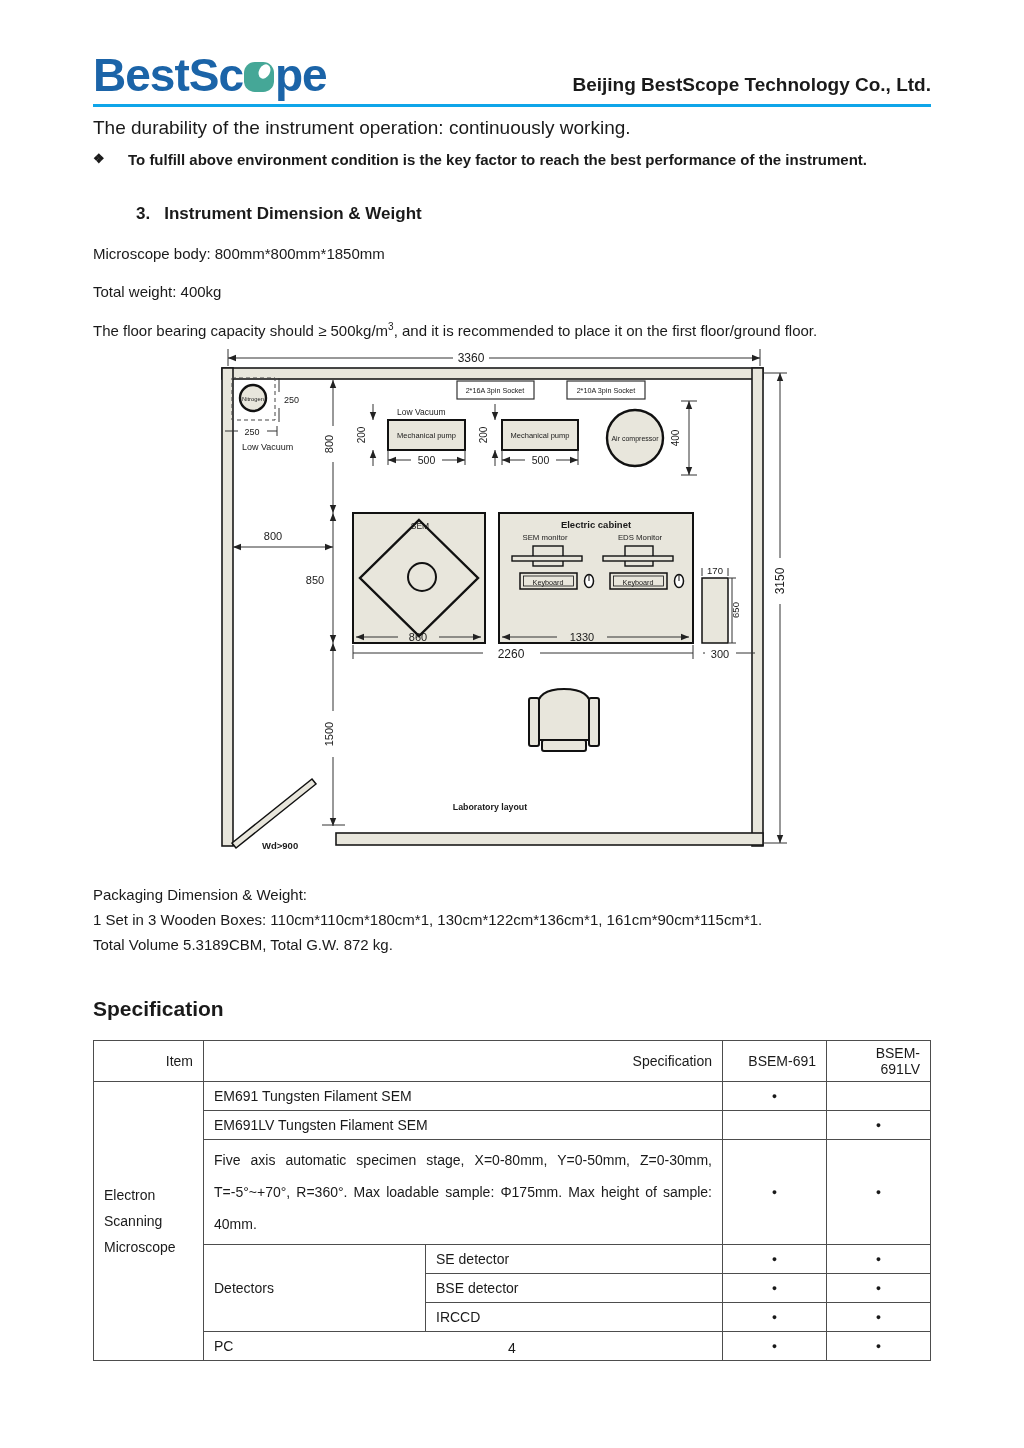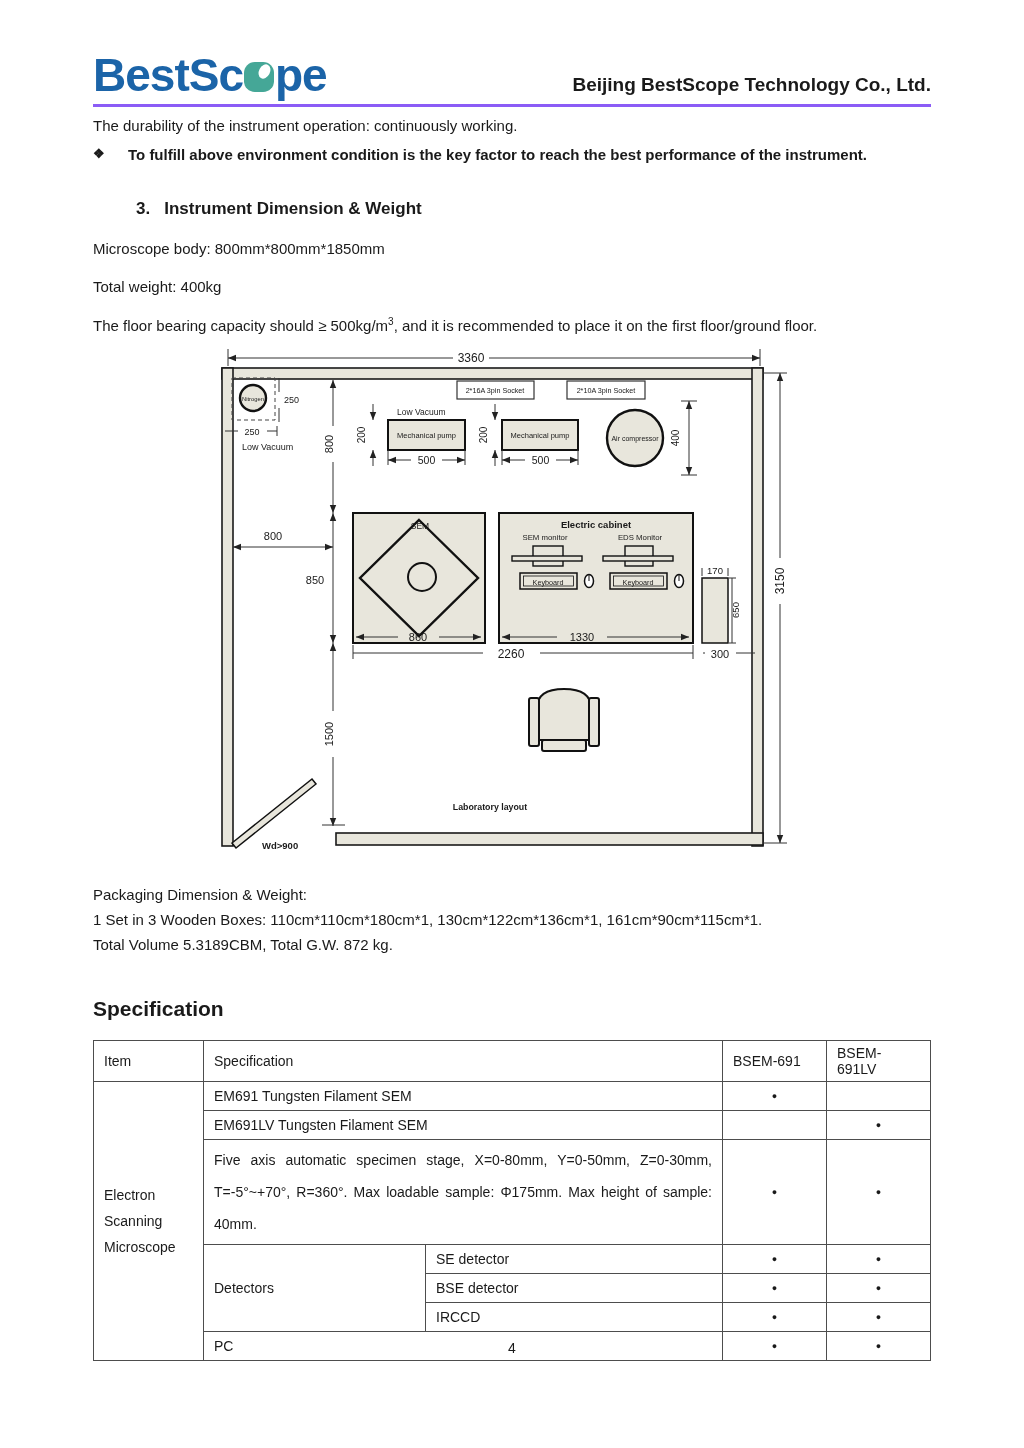--- a/index.html
+++ b/index.html
@@ -3,29 +3,29 @@
 <meta charset="utf-8">
 <style>
   * { margin:0; padding:0; box-sizing:border-box; }
   body { background:#888; font-family:"Liberation Sans", sans-serif; }
   .page { position:relative; width:1024px; height:1448px; margin:0 auto; background:#fff;
           color:#1a1a1a; overflow:hidden; }
   .content { padding:0 93px; }
 
   
   .hdr { display:flex; justify-content:space-between; align-items:flex-end;
-         padding-top:52px; padding-bottom:6px; border-bottom:3px solid #8b5cf6; }
+         padding-top:52px; padding-bottom:6px; border-bottom:3px solid #0ea5e9; }
   .logo { font-size:46px; font-weight:bold; color:#1b64a8; letter-spacing:-1px; line-height:1; }
   .logo .o-glyph { display:inline-block; width:30px; height:30px; background:#45a797;
          border-radius:36%; position:relative; top:1px; margin:0 1px; }
   .logo .o-glyph::after { content:""; position:absolute; width:11px; height:15px; background:#fff;
          border-radius:50%; right:4px; top:2px; transform:rotate(28deg); }
   .company { font-size:19px; font-weight:bold; padding-bottom:2px; }
 
-  .p1 { margin-top:10px; font-size:15px; }
+  .p1 { margin-top:10px; font-size:19px; }
   .bullet-line { margin-top:12px; font-size:15px; font-weight:bold; display:flex; }
   .bullet-line .glyph { width:35px; font-size:13px; }
 
   .sec3-title { margin-top:36px; font-size:17px; font-weight:bold;margin-left:43px; }
   .sec3-title .num { margin-right:14px; }
   .sec3 p { font-size:15px; margin-top:21px; }
   sup { font-size:10px; }
 
   
   .diagram { position:absolute; left:215px; top:336px; width:580px; height:522px; }
@@ -34,21 +34,21 @@
 
   .packaging { position:absolute; left:93px; top:878px; width:838px; font-size:15px; }
   .packaging p { margin-top:8px; }
   .spec-h { position:absolute; left:93px; top:997px; font-size:21px; font-weight:bold; }
 
   
   table.spec { position:absolute; left:93px; top:1040px; width:838px; border-collapse:collapse;
                font-size:14px; }
   table.spec td, table.spec th { border:1.5px solid #4d4d4d; padding:4px 10px; font-weight:normal;
                vertical-align:middle; }
-  table.spec th { text-align:left; height:28px; }
+  table.spec th { text-align:right; height:28px; }
   td.c-item { width:110px; }
   td.c-mark { width:104px; text-align:center; font-size:9px; }
   .item-cell div { line-height:26px; }
   .spec-cell { height:29px; }
   .five-axis { text-align:justify; line-height:32px; padding:6px 10px; }
   .pagenum { position:absolute; left:0; right:0; top:1340px; text-align:center; font-size:14px; }
 </style>
 </head>
 <body>
 

